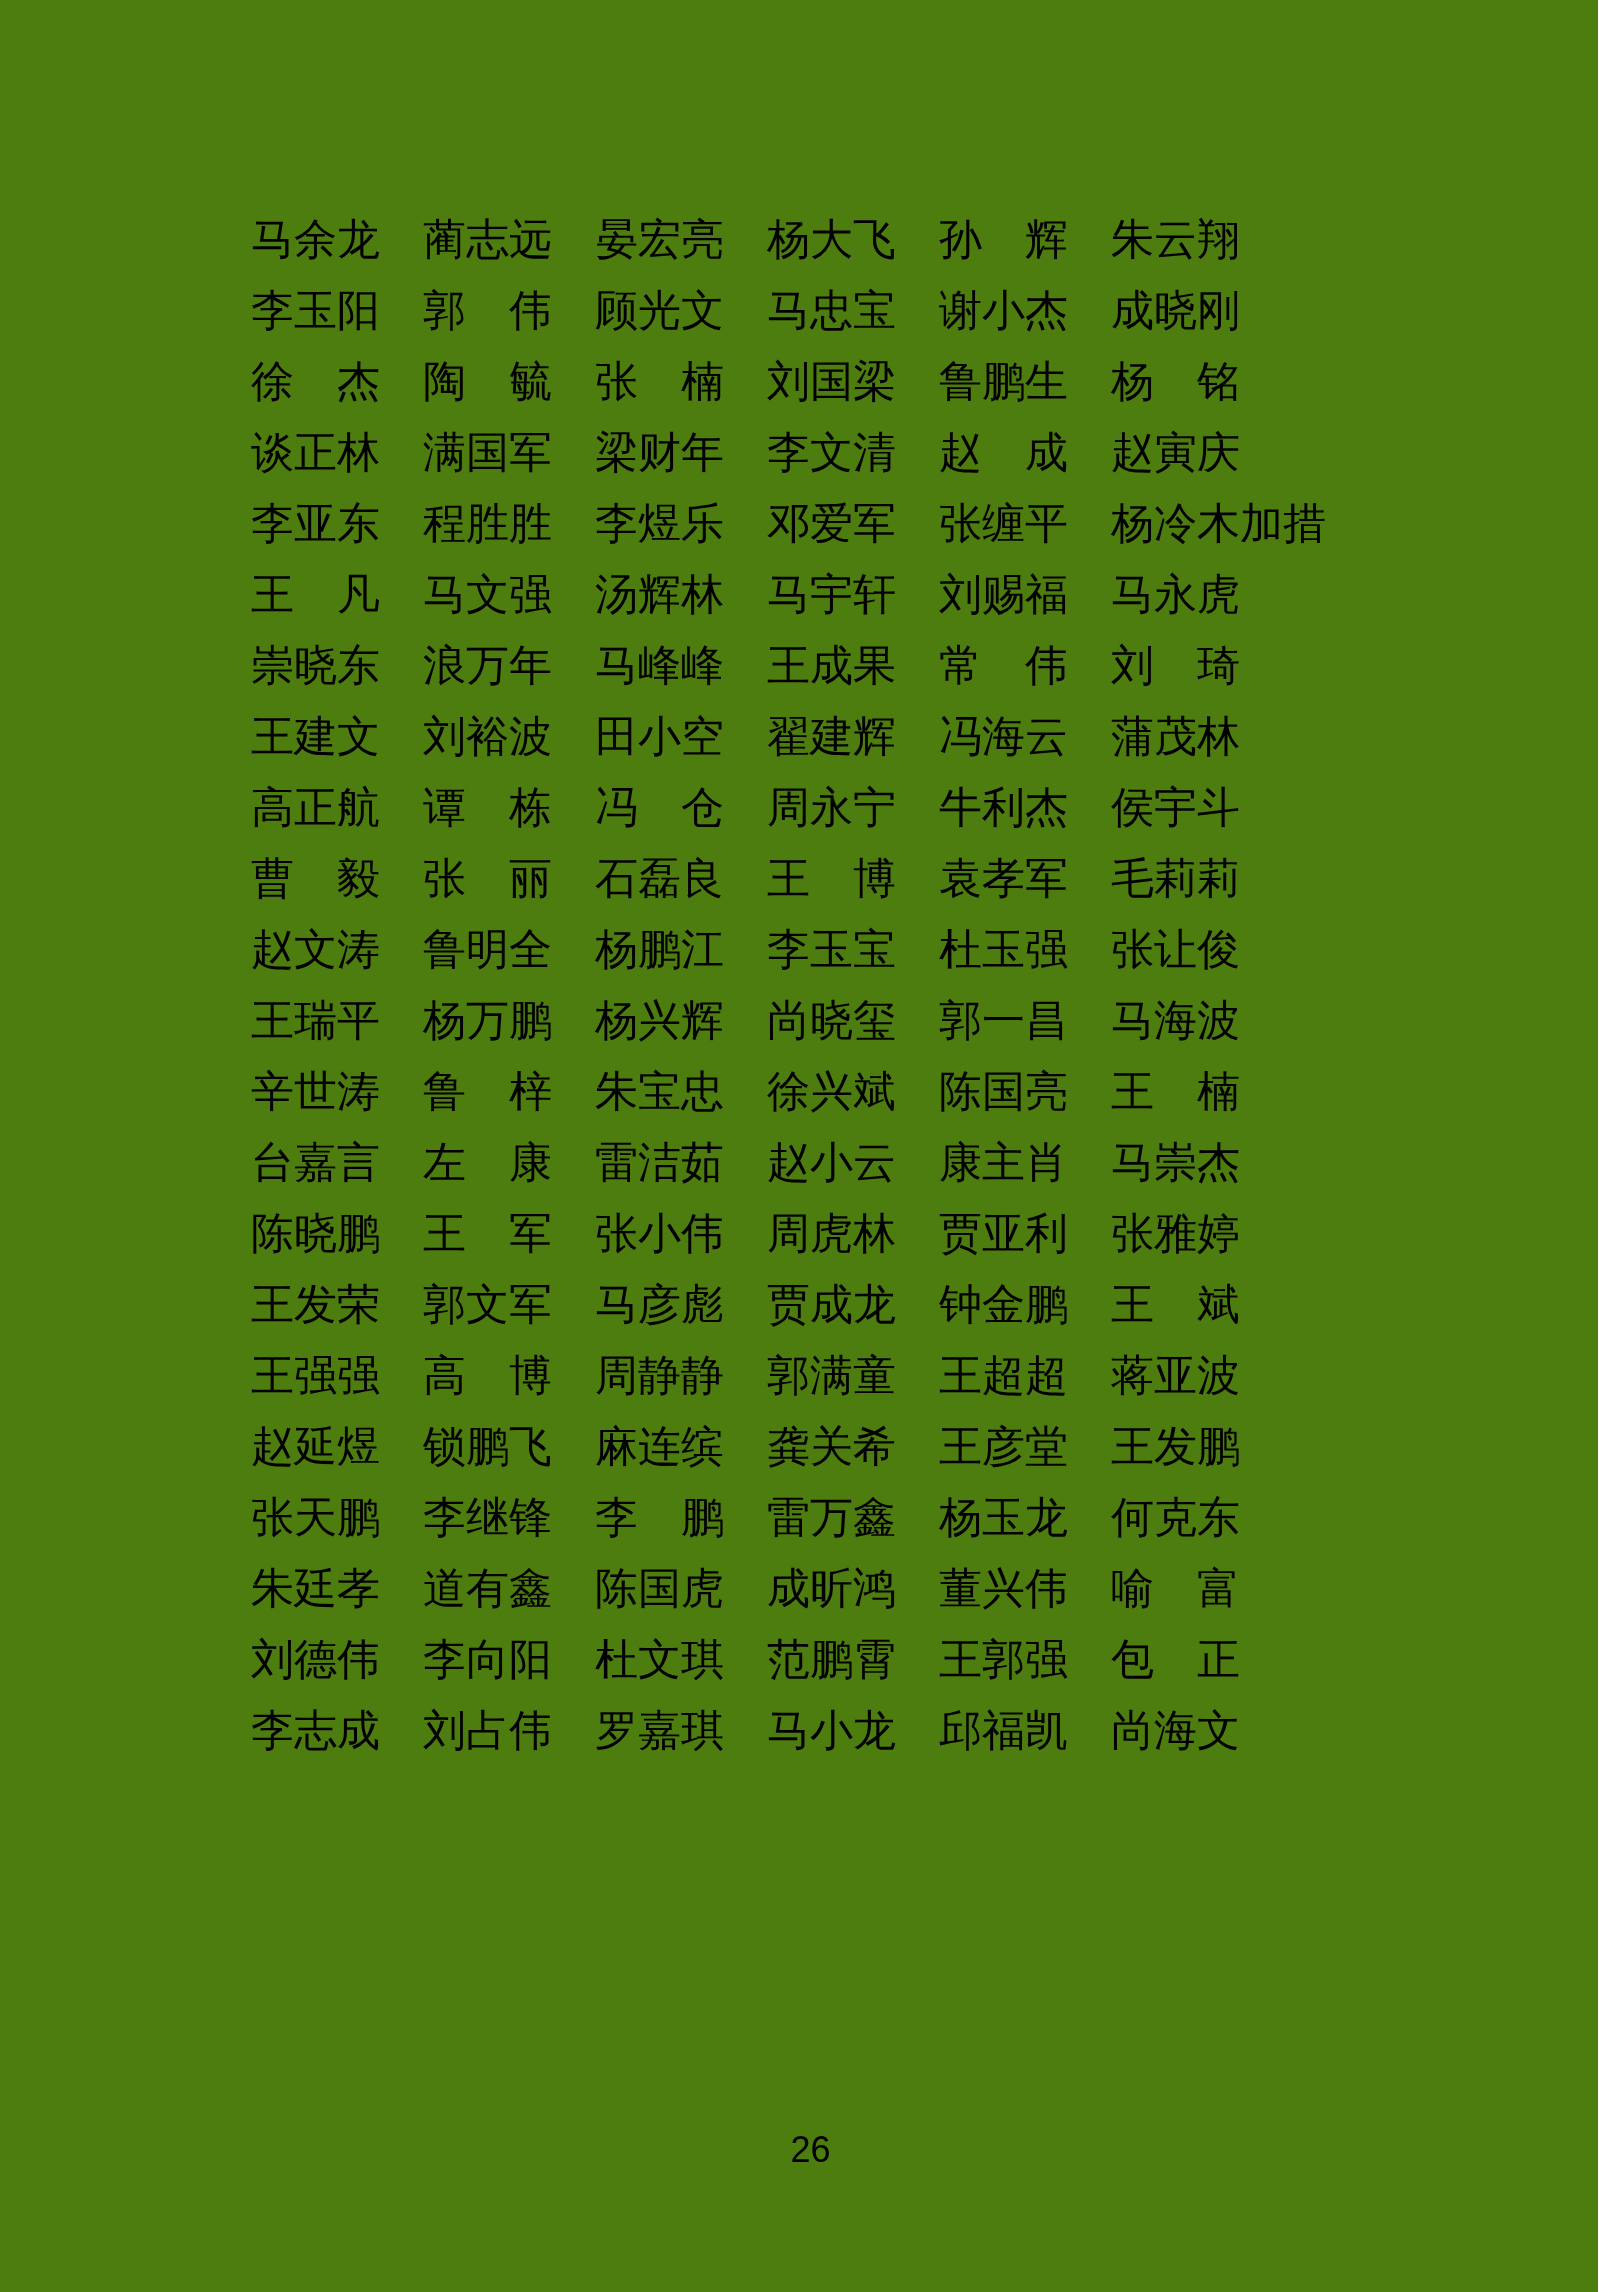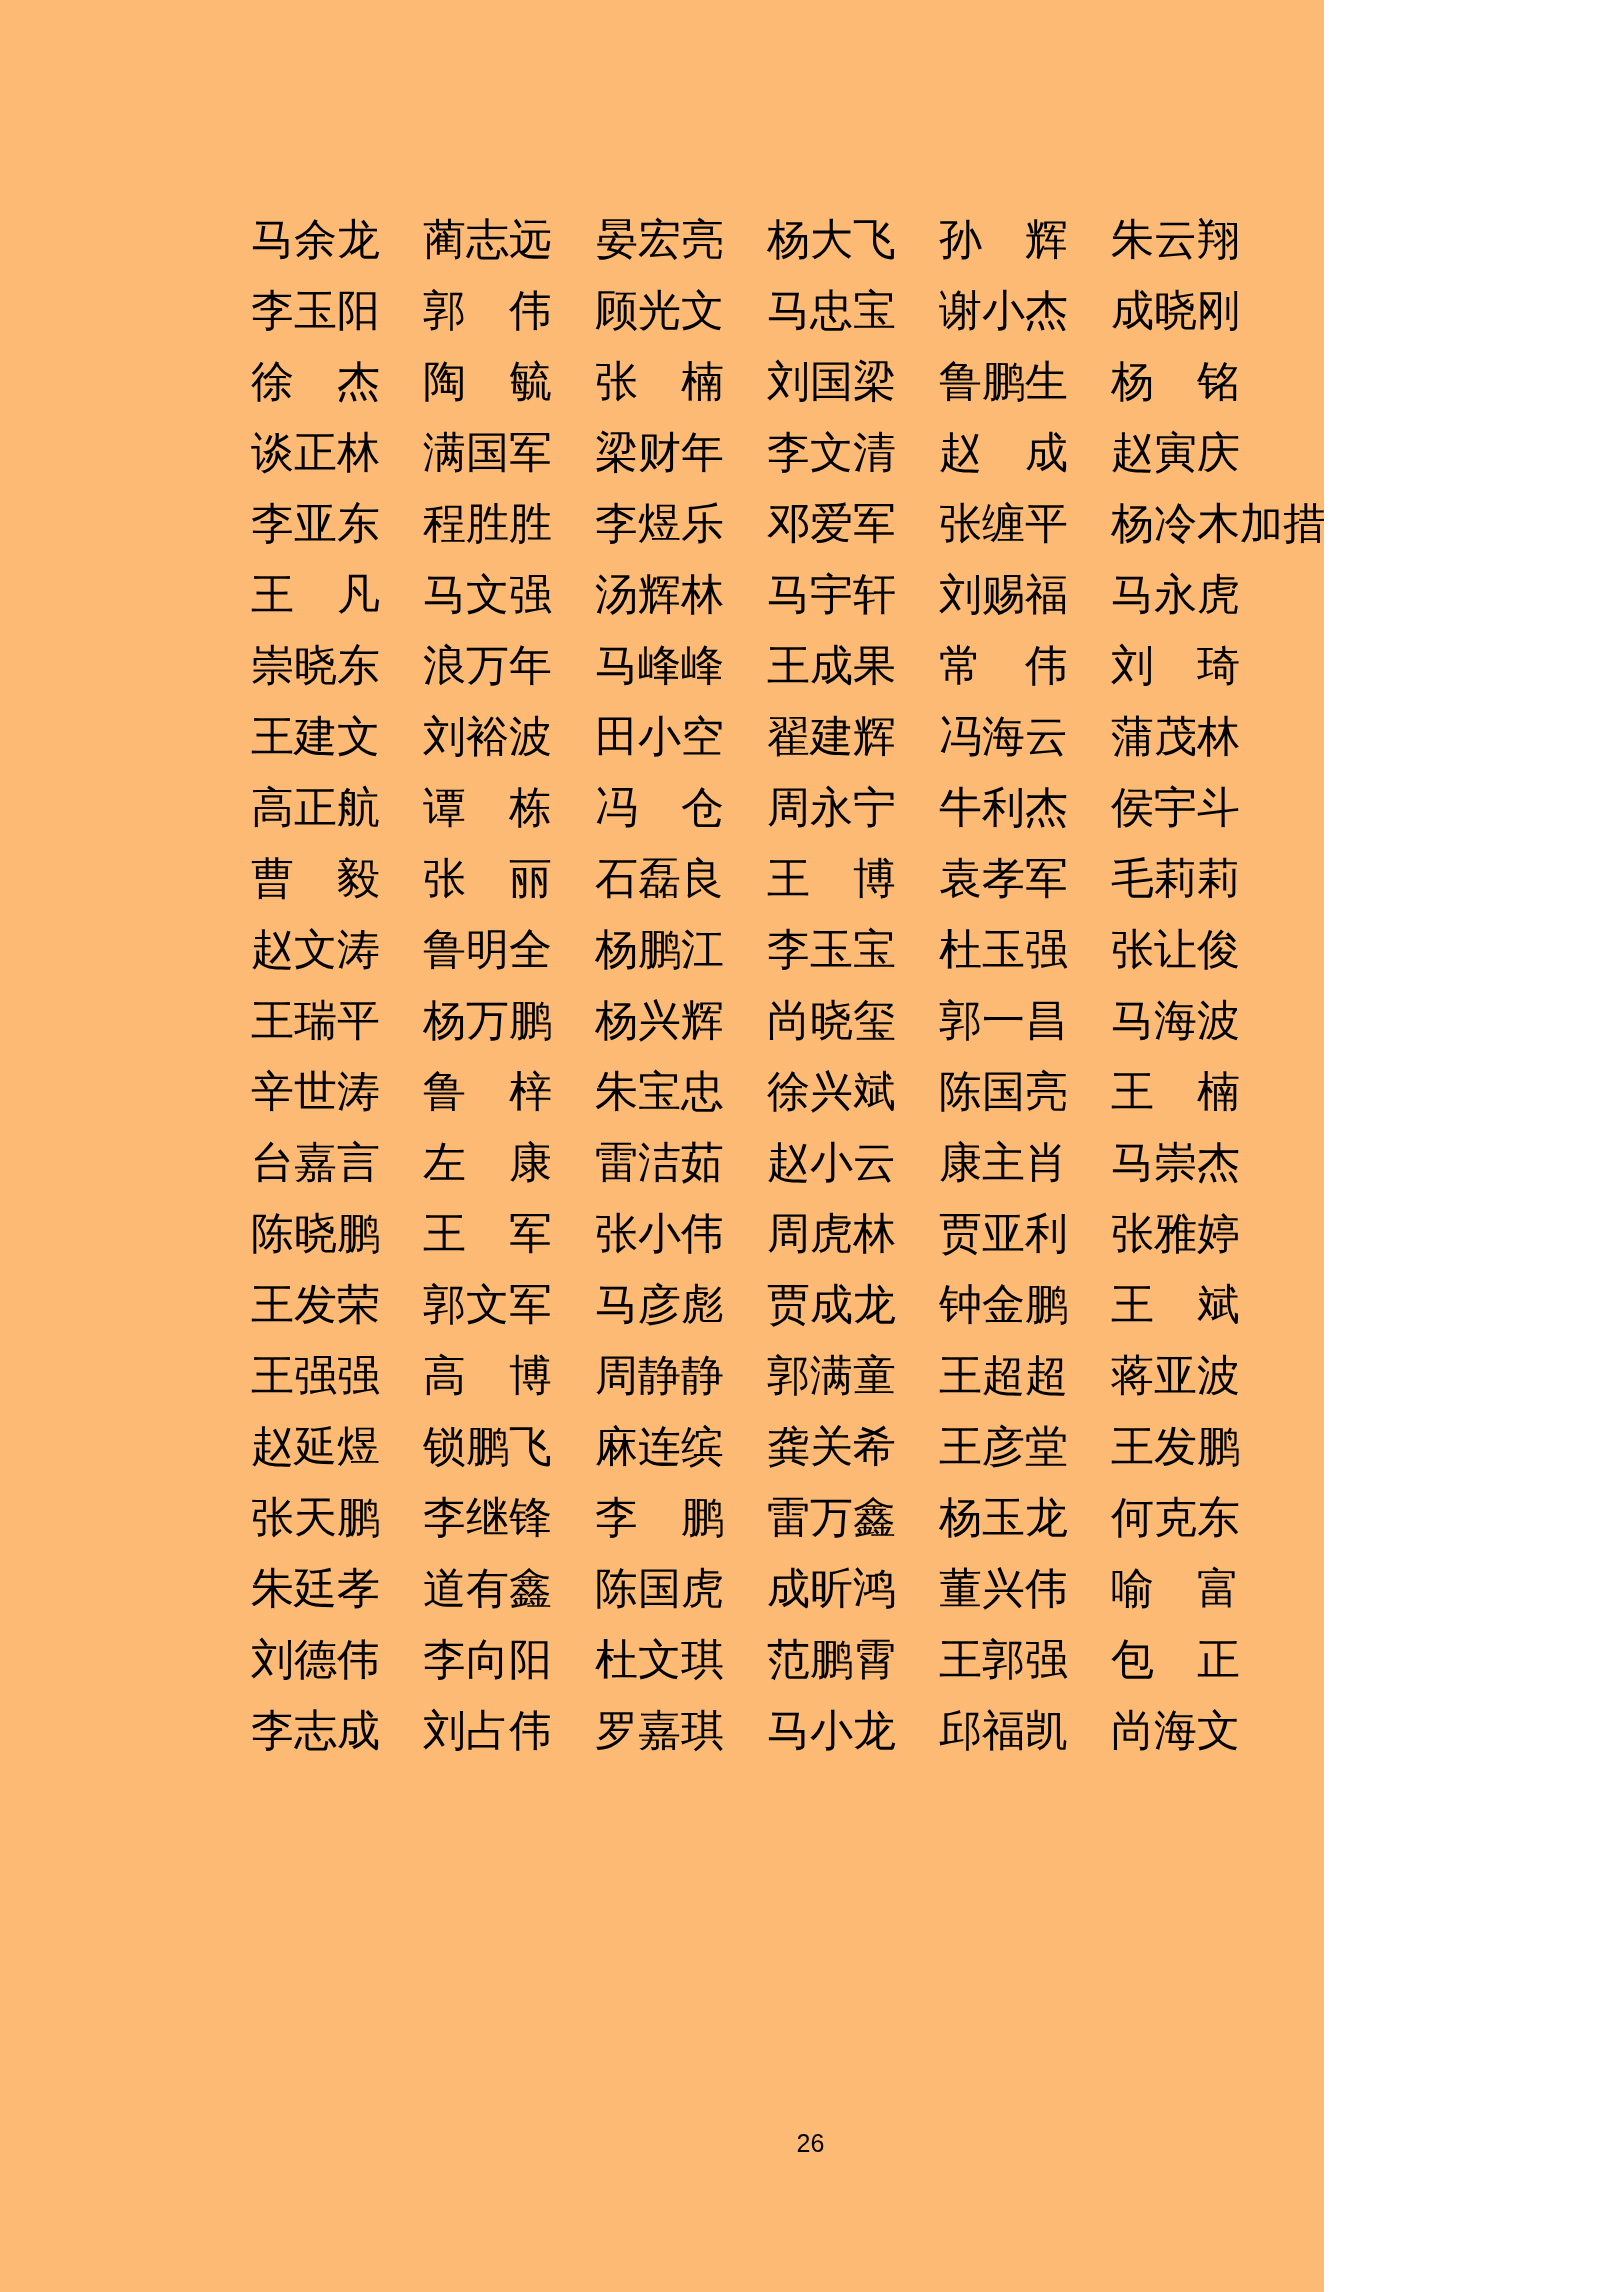--- a/index.html
+++ b/index.html
@@ -2,23 +2,23 @@
 <html><head>
 <meta charset="utf-8">
 <style>
   html, body {
     margin: 0;
     padding: 0;
     background: #ffffff;
   }
   .page {
     position: relative;
-    width: 1324px;
+    width: 1598px;
     height: 2293px;
-    background: #fdba74;
+    background: #4d7c0f;
     overflow: hidden;
     font-family: "Liberation Serif", "DejaVu Serif", serif;
     color: #000000;
   }
   .name-table {
     position: absolute;
     left: 251px;
     top: 202px;
   }
   .name-row {
@@ -38,21 +38,21 @@
   .name-cell:last-child {
     width: auto;
     margin-right: 0;
   }
   .page-number {
     position: absolute;
     top: 2129px;
     left: 0;
     width: 1621px;
     text-align: center;
-    font-size: 25px;
+    font-size: 36px;
     font-family: "Liberation Sans", "DejaVu Sans", sans-serif;
     color: #000000;
   }
 </style>
 </head>
 <body>
 
 <div class="page">
   <div class="name-table">
       <div class="name-row"><span class="name-cell">马余龙</span><span class="name-cell">蔺志远</span><span class="name-cell">晏宏亮</span><span class="name-cell">杨大飞</span><span class="name-cell">孙　辉</span><span class="name-cell">朱云翔</span></div>

